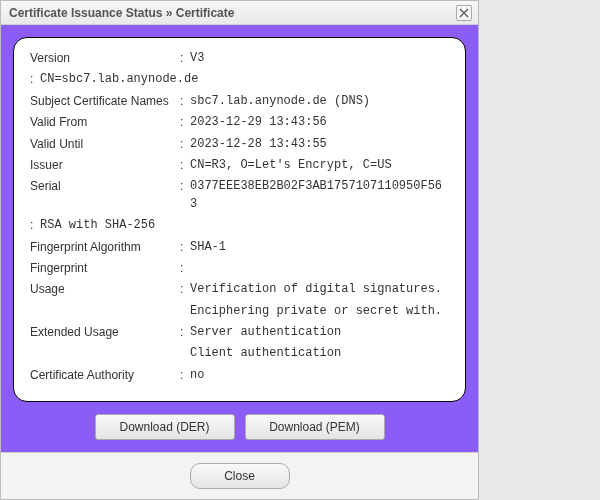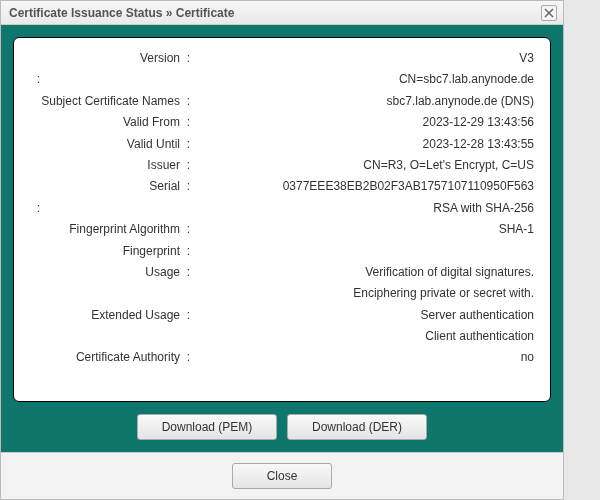--- a/index.html
+++ b/index.html
@@ -5,23 +5,23 @@
     * { box-sizing: border-box; margin: 0; padding: 0; }
     body {
       font-family: Arial, Helvetica, sans-serif;
       font-size: 12px;
       background: #e8e8e8;
       width: 600px;
       height: 500px;
       overflow: hidden;
     }
     .window {
-      width: 564px;
+      width: 479px;
       height: 500px;
-      background: #0f766e;
+      background: #8b5cf6;
       border: 1px solid #bbb;
       display: flex;
       flex-direction: column;
     }
     .titlebar {
       height: 24px;
       background: linear-gradient(#f7f7f7, #e9e9e9);
       border-bottom: 1px solid #ccc;
       display: flex;
       align-items: center;
@@ -49,25 +49,24 @@
       flex: 1;
       padding: 12px;
       display: flex;
       flex-direction: column;
       gap: 12px;
     }
     .cert-box {
       flex: 1;
       background: #fff;
       border: 1.5px solid #000;
-      border-radius: 6px;
+      border-radius: 14px;
       padding: 10px 16px;
       overflow: auto;
       color: #333;
-      text-align: right;
     }
     .row {
       display: flex;
       padding: 2px 0;
       font-size: 12px;
       line-height: 1.45;
     }
     .label {
       width: 150px;
       flex-shrink: 0;
@@ -75,20 +74,21 @@
     }
     .colon {
       width: 10px;
       flex-shrink: 0;
       color: #333;
     }
     .value {
       flex: 1;
       color: #333;
       word-break: break-all;
+      font-family: Liberation Mono, monospace;
     }
     .btn-row {
       display: flex;
       justify-content: center;
       gap: 10px;
     }
     .btn {
       min-width: 140px;
       height: 26px;
       background: linear-gradient(#f9f9f9, #e4e4e4);
@@ -98,21 +98,21 @@
       color: #333;
       cursor: pointer;
     }
     .footer {
       border-top: 1px solid #ccc;
       padding: 10px;
       display: flex;
       justify-content: center;
       background: #f3f3f3;
     }
-    .footer .btn { min-width: 100px; }
+    .footer .btn { min-width: 100px; border-radius: 10px; }
   </style>
 </head>
 <body>
 
 <div class="window">
   <div class="titlebar">
     <span class="titlebar-title">Certificate Issuance Status » Certificate</span>
     <div class="close-btn">
       <svg width="10" height="10" viewBox="0 0 10 10">
           <path d="M1 1 L9 9 M9 1 L1 9" stroke="#666" stroke-width="1.5" fill="none"></path>
@@ -190,21 +190,21 @@
           <div class="colon"></div>
           <div class="value">Client authentication</div>
         </div>
         <div class="row">
           <div class="label">Certificate Authority</div>
           <div class="colon">:</div>
           <div class="value">no</div>
         </div>
       </div>
     <div class="btn-row">
+      <button class="btn">Download (DER)</button>
       <button class="btn">Download (PEM)</button>
-      <button class="btn">Download (DER)</button>
     </div>
   </div>
 
   <div class="footer">
     <button class="btn">Close</button>
   </div>
 </div>
 
 </body></html>

